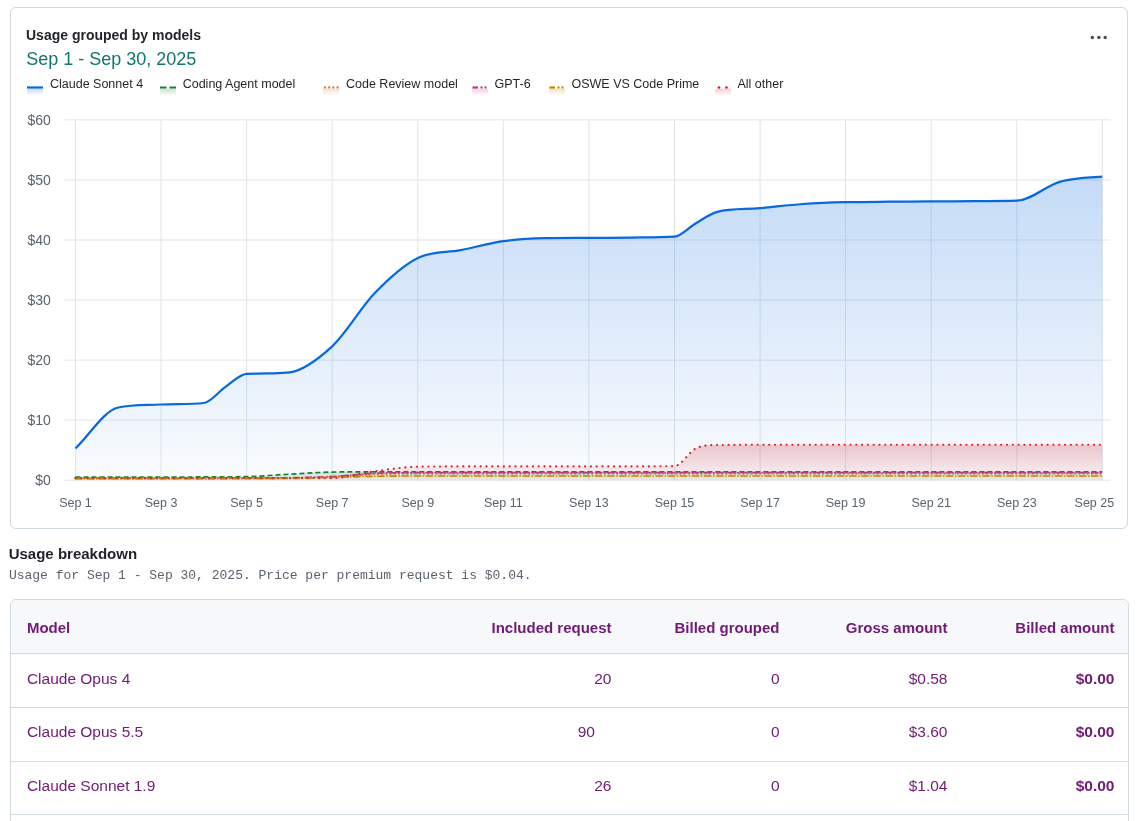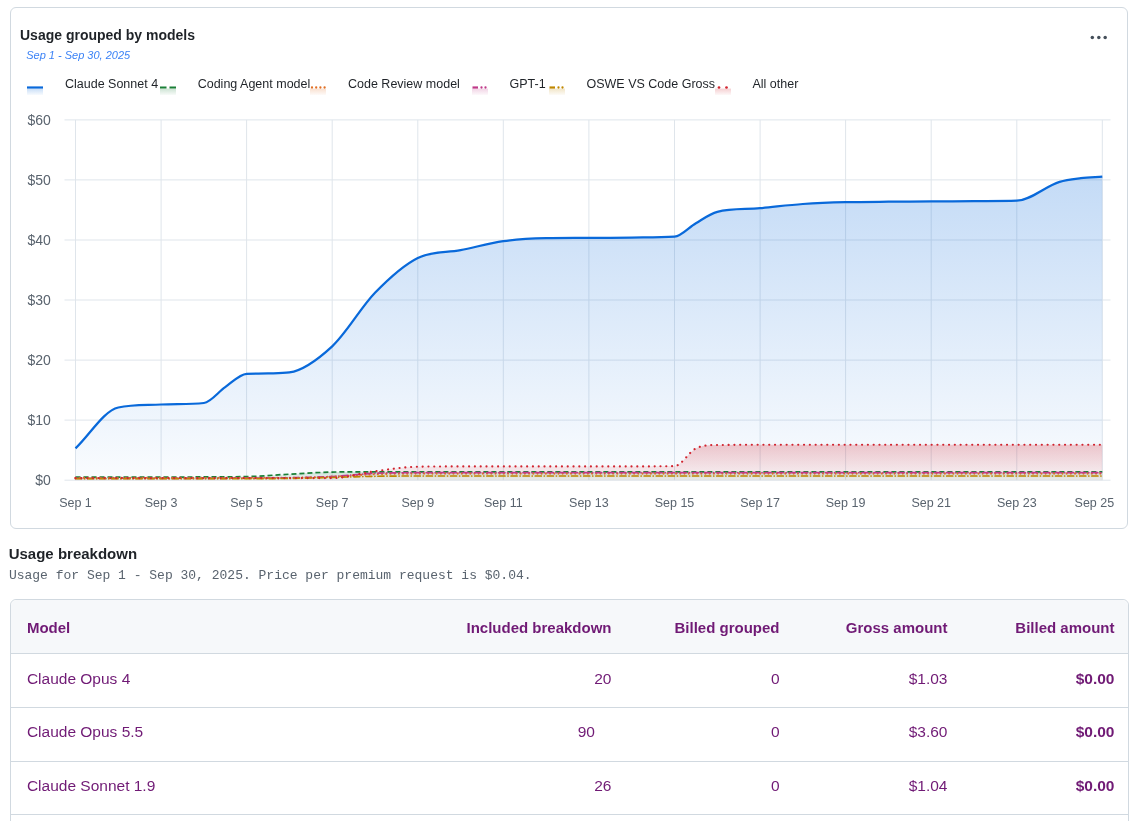--- a/index.html
+++ b/index.html
@@ -1,24 +1,24 @@
 <!DOCTYPE html>
 <html><head><meta charset="utf-8"><style>
   * { margin:0; padding:0; box-sizing:border-box; }
   html,body { width:1137px; height:821px; background:#fff; overflow:hidden;
     font-family:"Liberation Sans", sans-serif; -webkit-font-smoothing:antialiased;
     line-height:1.15; }
   .abs { position:absolute; }
   .card { position:absolute; left:10px; top:7px; width:1118px; height:522px;
     border:1px solid #d1d9e0; border-radius:6px; background:#fff; }
-  .ttl { position:absolute; left:20px; top:26.8px; font-size:14px; font-weight:700; color:#1f2328; }
-  .sub { position:absolute; left:26.2px; top:48.8px; font-size:11px; color:#3b82f6;font-style:italic; }
+  .ttl { position:absolute; left:26px; top:26.8px; font-size:14px; font-weight:700; color:#1f2328; }
+  .sub { position:absolute; left:26.2px; top:48.8px; font-size:18px; color:#0f766e; }
   .legend { position:absolute; left:0; top:75.8px; height:20px;
     font-size:12.5px; line-height:16px; color:#1f2328; white-space:nowrap; }
-  .li { position:absolute; top:0; display:flex; gap:22px; }
+  .li { position:absolute; top:0; display:flex; gap:7px; }
   .li svg { flex:0 0 auto; margin-top:10.7px; }
   .h2 { position:absolute; left:8.7px; top:544.7px; font-size:15px; font-weight:700; color:#1f2328; }
   .h2sub { position:absolute; left:8.9px; top:568.7px; font-size:13px; color:#59636e;font-family:Liberation Mono, monospace; }
   .tbl { position:absolute; left:10px; top:599.3px; width:1118.5px; height:240px;
     border:1px solid #d1d9e0; border-radius:6px; background:#fff; overflow:hidden; }
   .thead { position:absolute; left:10.5px; top:600.3px; width:1117.5px; height:53px;
     background:#f6f8fa; border-radius:6px 6px 0 0; }
   .rline { position:absolute; left:11px; width:1117px; height:1px; background:#d1d9e0; }
   .cell { position:absolute; font-size:15.5px; color:#701a75; white-space:nowrap; }
   .r { text-align:right; }
@@ -45,47 +45,47 @@
       </svg>
       <span>Claude Sonnet 4</span>
     </span>
     <span class="li" style="left:159.7px">
       <svg width="16" height="9" viewBox="0 0 16 9">
         <rect x="0" y="2.6" width="16" height="6.4" fill="url(#lg1)"></rect>
         <line x1="0" y1="1.5" x2="16" y2="1.5" stroke="#1a7f37" stroke-width="2.2" stroke-dasharray="6.5 3"></line>
       </svg>
       <span>Coding Agent model</span>
     </span>
-    <span class="li" style="left:310px">
+    <span class="li" style="left:323px">
       <svg width="16" height="9" viewBox="0 0 16 9">
         <rect x="0" y="2.6" width="16" height="6.4" fill="url(#lg2)"></rect>
         <circle cx="2" cy="1.5" r="1.15" fill="#e16f24"></circle>
         <circle cx="6.2" cy="1.5" r="1.15" fill="#e16f24"></circle>
         <circle cx="10.4" cy="1.5" r="1.15" fill="#e16f24"></circle>
         <circle cx="14.6" cy="1.5" r="1.15" fill="#e16f24"></circle>
       </svg>
       <span>Code Review model</span>
     </span>
     <span class="li" style="left:471.5px">
       <svg width="16" height="9" viewBox="0 0 16 9">
         <rect x="0" y="2.6" width="16" height="6.4" fill="url(#lg3)"></rect>
         <line x1="0.5" y1="1.5" x2="6" y2="1.5" stroke="#bf3989" stroke-width="2.2"></line>
         <circle cx="9.5" cy="1.5" r="1.15" fill="#bf3989"></circle>
         <circle cx="13.5" cy="1.5" r="1.15" fill="#bf3989"></circle>
       </svg>
-      <span>GPT-1</span>
+      <span>GPT-6</span>
     </span>
     <span class="li" style="left:548.5px">
       <svg width="16" height="9" viewBox="0 0 16 9">
         <rect x="0" y="2.6" width="16" height="6.4" fill="url(#lg4)"></rect>
         <line x1="0.5" y1="1.5" x2="6" y2="1.5" stroke="#bf8700" stroke-width="2.2"></line>
         <circle cx="9.5" cy="1.5" r="1.15" fill="#bf8700"></circle>
         <circle cx="13.5" cy="1.5" r="1.15" fill="#bf8700"></circle>
       </svg>
-      <span>OSWE VS Code Gross</span>
+      <span>OSWE VS Code Prime</span>
     </span>
     <span class="li" style="left:714.5px">
       <svg width="16" height="9" viewBox="0 0 16 9">
         <rect x="0" y="2.6" width="16" height="6.4" fill="url(#lg5)"></rect>
         <circle cx="4" cy="1.5" r="1.35" fill="#d1242f"></circle>
         <circle cx="11.5" cy="1.5" r="1.35" fill="#d1242f"></circle>
       </svg>
       <span>All other</span>
     </span>
   </div>
@@ -184,28 +184,28 @@
 </svg>
 <div class="h2">Usage breakdown</div>
 <div class="h2sub">Usage for Sep 1 - Sep 30, 2025. Price per premium request is $0.04.</div>
 <div class="tbl"></div>
 <div class="thead"></div>
 <div class="rline" style="top:653px"></div>
 <div class="rline" style="top:706.9px"></div>
 <div class="rline" style="top:760.6px"></div>
 <div class="rline" style="top:814.3px"></div>
 <div class="cell b hd" style="left:26.9px;top:618.8px">Model</div>
-<div class="cell r b hd" style="left:331.5px;top:618.8px;width:280px">Included breakdown</div>
+<div class="cell r b hd" style="left:331.5px;top:618.8px;width:280px">Included request</div>
 <div class="cell r b hd" style="left:499.5px;top:618.8px;width:280px">Billed grouped</div>
 <div class="cell r b hd" style="left:667.5px;top:618.8px;width:280px">Gross amount</div>
 <div class="cell r b hd" style="left:834.5px;top:618.8px;width:280px">Billed amount</div>
 <div class="cell" style="left:26.9px;top:669.5px">Claude Opus 4</div>
 <div class="cell r" style="left:331.5px;top:669.5px;width:280px">20</div>
 <div class="cell r" style="left:499.5px;top:669.5px;width:280px">0</div>
-<div class="cell r" style="left:667.5px;top:669.5px;width:280px">$1.03</div>
+<div class="cell r" style="left:667.5px;top:669.5px;width:280px">$0.58</div>
 <div class="cell r b" style="left:834.5px;top:669.5px;width:280px">$0.00</div>
 <div class="cell" style="left:26.9px;top:723.2px">Claude Opus 5.5</div>
 <div class="cell r" style="left:315px;top:723.2px;width:280px">90</div>
 <div class="cell r" style="left:499.5px;top:723.2px;width:280px">0</div>
 <div class="cell r" style="left:667.5px;top:723.2px;width:280px">$3.60</div>
 <div class="cell r b" style="left:834.5px;top:723.2px;width:280px">$0.00</div>
 <div class="cell" style="left:26.9px;top:776.9px">Claude Sonnet 1.9</div>
 <div class="cell r" style="left:331.5px;top:776.9px;width:280px">26</div>
 <div class="cell r" style="left:499.5px;top:776.9px;width:280px">0</div>
 <div class="cell r" style="left:667.5px;top:776.9px;width:280px">$1.04</div>

